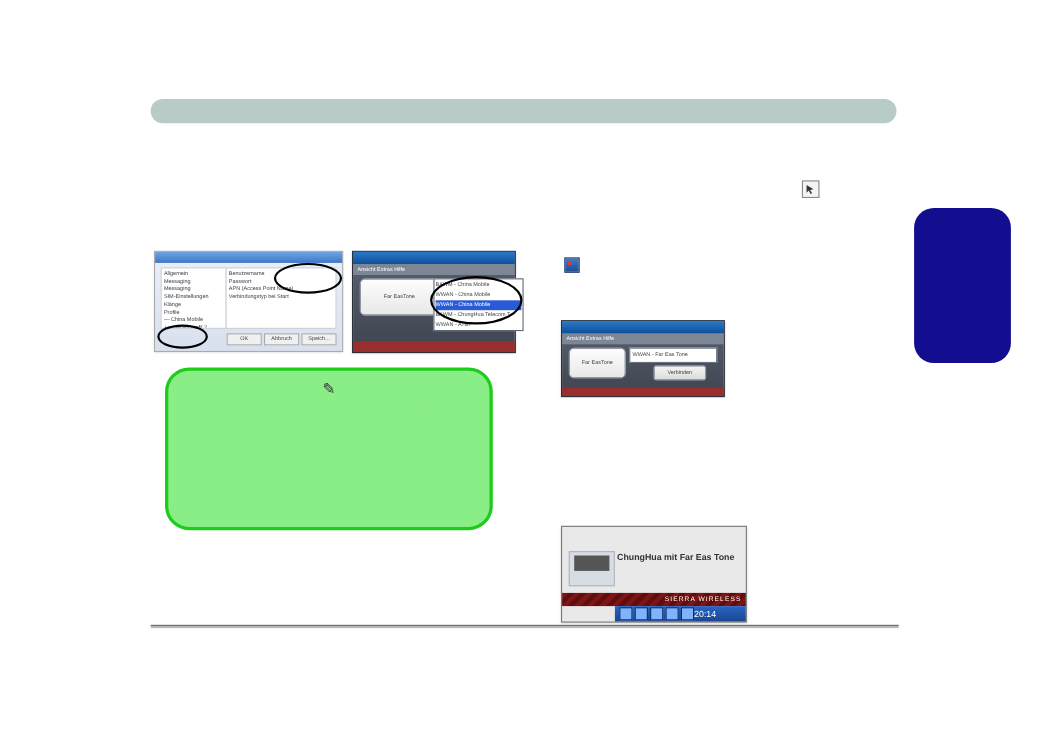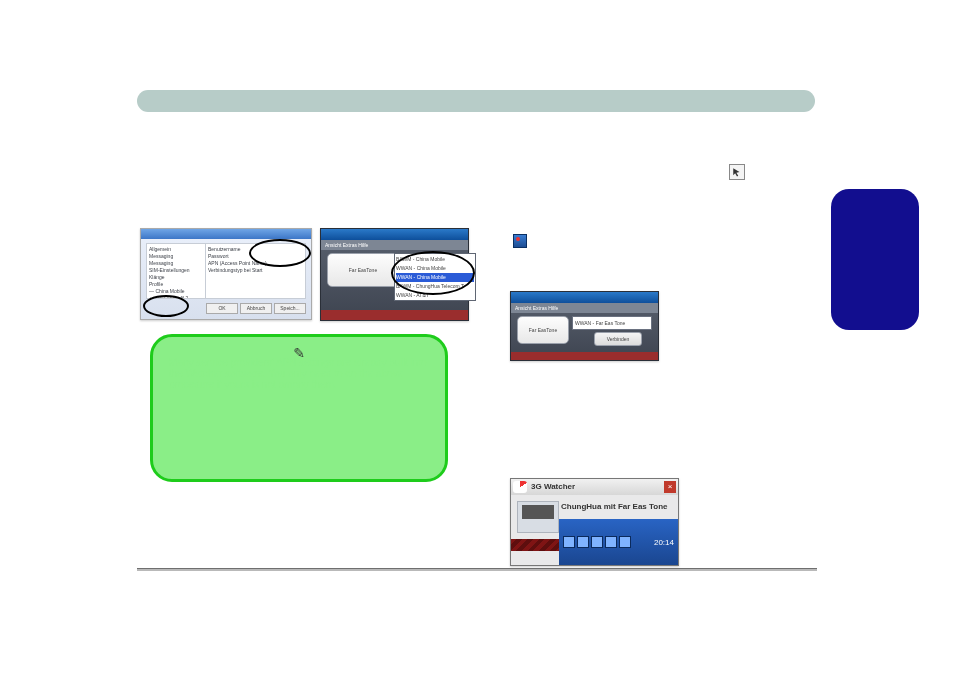--- a/index.html
+++ b/index.html
@@ -205,22 +205,22 @@
   }
   #thumb4 .brand {
     position:absolute; left:0; right:0; bottom:14px; height:12px;
     background: repeating-linear-gradient(135deg,#7f1414 0 4px,#5e0e0e 4px 8px);
     color:#fff; font-size:6px; text-align:right; line-height:12px; padding-right:4px;
     letter-spacing:1px;
   }
   #thumb4 .taskbar {
     position:absolute; left:0; right:0; bottom:0; height:14px;
     background: linear-gradient(#2964c4,#1a4690);
-    display:flex; align-items:center; justify-content:space-between;
-    padding:16px 4px;
+    display:flex; align-items:center; justify-content:flex-start;
+    padding:0 4px;
     margin-left:48px;
   }
   #thumb4 .taskbar .tray { display:flex; gap:2px; }
   #thumb4 .taskbar .tray span {
     width:10px; height:10px; background:#7fb3ff; border:1px solid #0b2a5c;
   }
   #thumb4 .taskbar .clock { font-size:8px; color:#fff; }
 
   
   .hr {
@@ -311,25 +311,20 @@
   <div class="combo">
     <span>WWAN - Far Eas Tone</span>
   </div>
   <div class="btnV">
     <span>Verbinden</span>
   </div>
   <div class="footer"></div>
 </div>
 
 <div id="thumb4" class="thumb">
-  <div class="titlebar">
-    <div class="logo"></div>
-    <div class="t">3G Watcher</div>
-    <div class="x">×</div>
-  </div>
   <div class="laptop"></div>
   <div class="msg">ChungHua mit Far Eas Tone</div>
   <div class="brand">SIERRA WIRELESS</div>
   <div class="taskbar">
     <div class="tray">
       <span></span>
       <span></span>
       <span></span>
       <span></span>
       <span></span>

